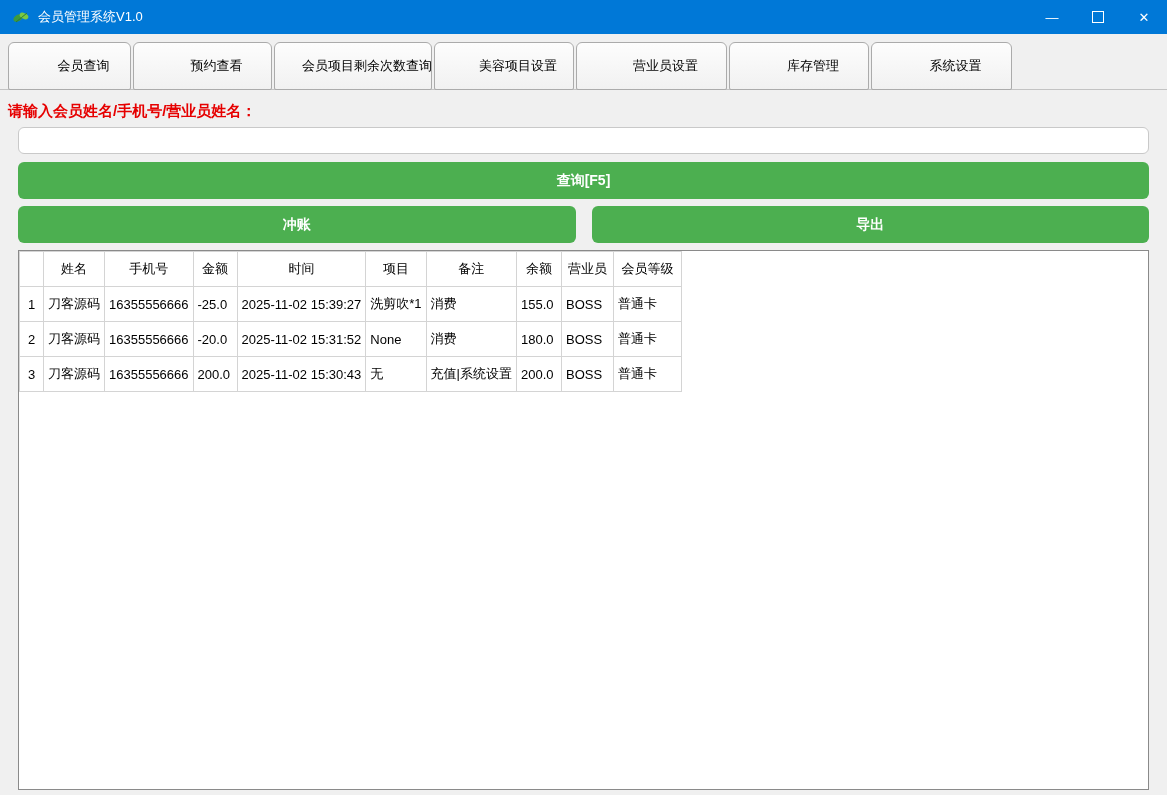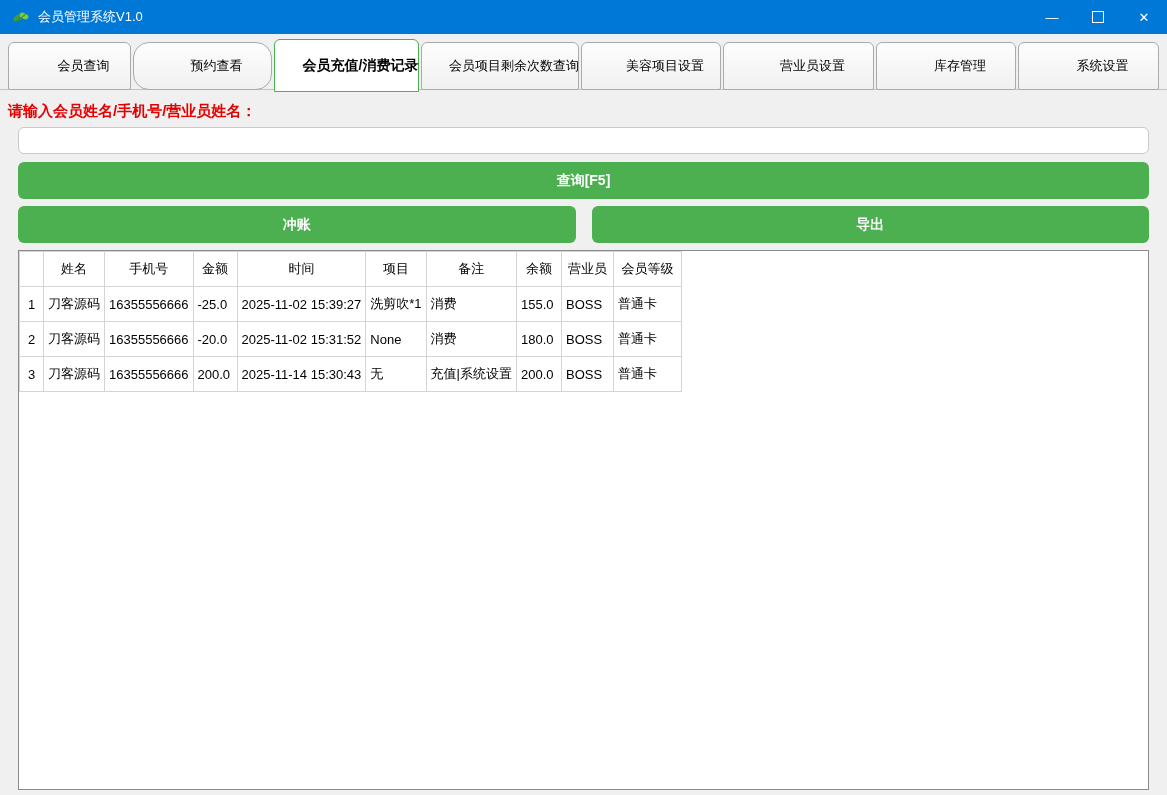--- a/index.html
+++ b/index.html
@@ -93,22 +93,21 @@
     <div class="win-btn">—</div>
     <div class="win-btn">
         <span class="sq"></span>
       </div>
     <div class="win-btn close">✕</div>
   </div>
 </div>
 
 <div class="tabstrip">
     <div class="tab" style="width: 123px;">会员查询</div>
-    <div class="tab" style="width: 139px; border-radius: 16px;">预约查看</div>
-    <div class="tab active" style="width: 145px;">会员充值/消费记录</div>
+    <div class="tab" style="width: 139px;">预约查看</div>
     <div class="tab" style="width: 158px;">会员项目剩余次数查询</div>
     <div class="tab" style="width: 140px;">美容项目设置</div>
     <div class="tab" style="width: 151px;">营业员设置</div>
     <div class="tab" style="width: 140px;">库存管理</div>
     <div class="tab" style="width: 141px;">系统设置</div>
   </div>
 
 <div class="prompt">请输入会员姓名/手机号/营业员姓名：</div>
 <input class="search-input" type="text" value="" style="">
 
@@ -170,21 +169,21 @@
           <td>消费</td>
           <td>180.0</td>
           <td>BOSS</td>
           <td>普通卡</td>
         </tr>
         <tr>
           <td class="idx">3</td>
           <td>刀客源码</td>
           <td>16355556666</td>
           <td>200.0</td>
-          <td>2025-11-14 15:30:43</td>
+          <td>2025-11-02 15:30:43</td>
           <td>无</td>
           <td>充值|系统设置</td>
           <td>200.0</td>
           <td>BOSS</td>
           <td>普通卡</td>
         </tr>
       </tbody>
   </table>
 </div>
 

